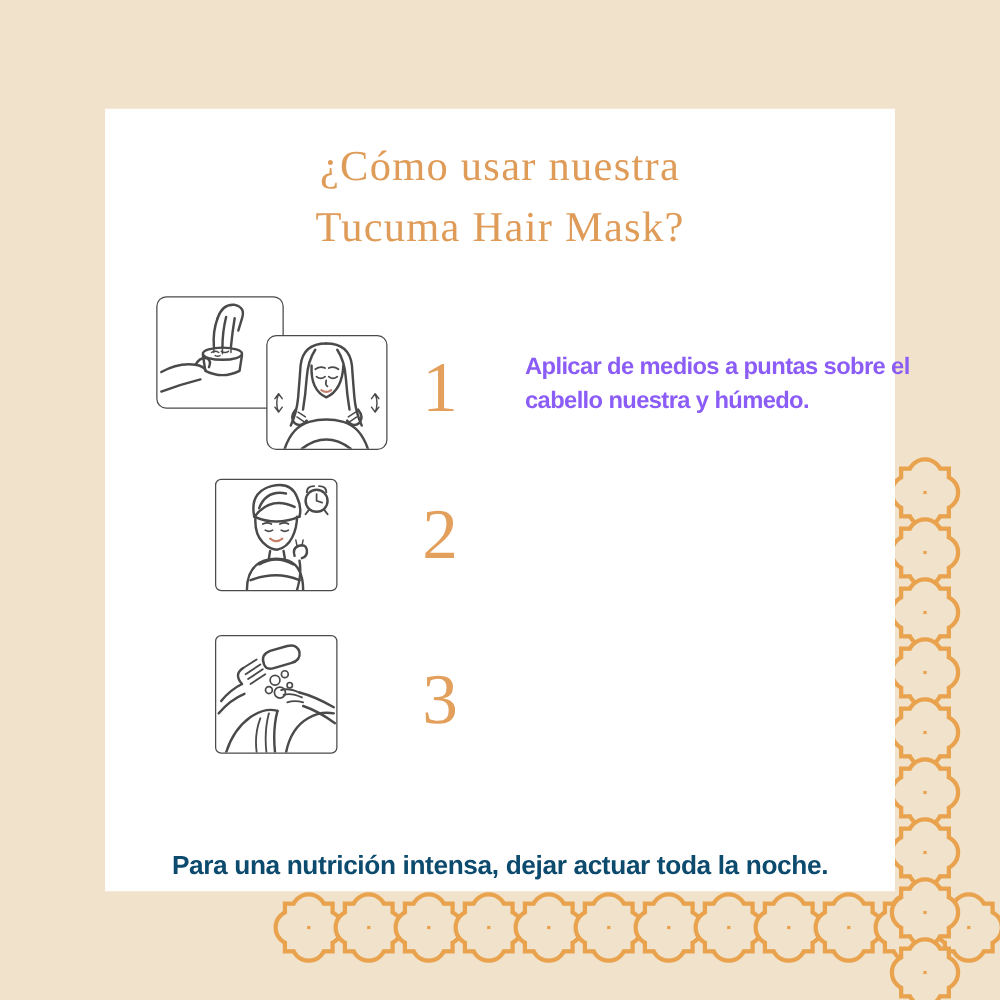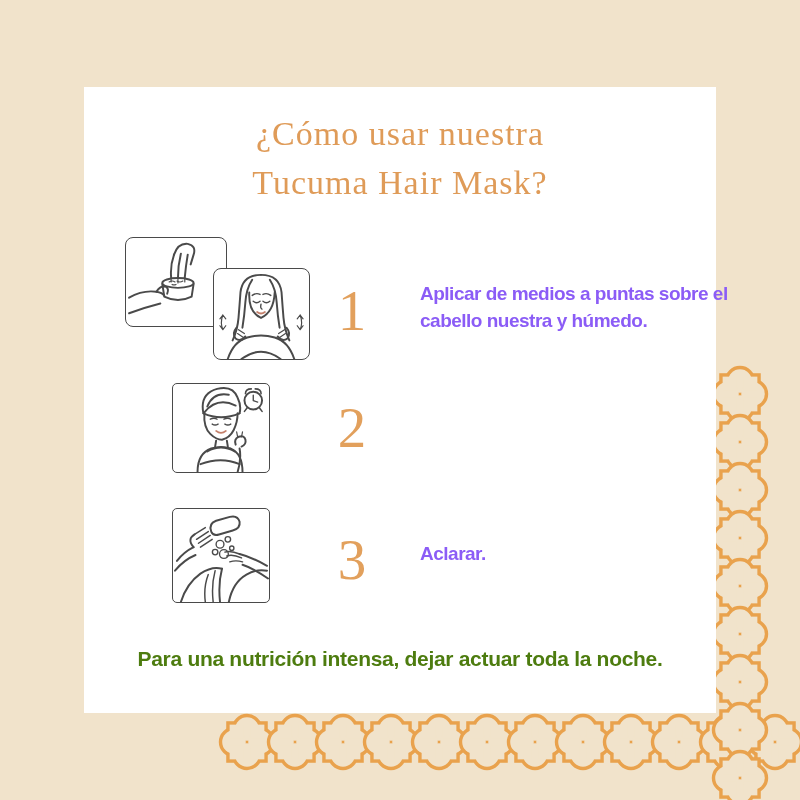--- a/index.html
+++ b/index.html
@@ -34,22 +34,22 @@
   }
   .n1{top:195px}.n2{top:312px}.n3{top:444px}
   .txt{
     position:absolute;left:304px;width:324px;
     font-size:19px;line-height:27px;font-weight:600;
     letter-spacing:-0.5px;color:#8b5cf6;margin-left:32px;
   }
   .t1{top:193px}.t2{top:326px}.t3{top:453px}
   .txt .line{display:block;white-space:nowrap;}
   .footer{
-    position:absolute;top:560px;left:0;width:100%;text-align:center;
-    font-size:21px;font-weight:700;letter-spacing:-0.3px;color:#4d7c0f;
+    position:absolute;top:594px;left:0;width:100%;text-align:center;
+    font-size:21px;font-weight:700;letter-spacing:-0.3px;color:#0c4a6e;
   }
 </style>
 </head>
 <body>
 
 <div class="stage">
 
   <svg class="pattern" viewBox="0 0 800 800" xmlns="http://www.w3.org/2000/svg">
     <defs>
       <g id="mshape">
@@ -192,19 +192,16 @@
     </div>
 
     <div class="num n1">1</div>
     <div class="num n2">2</div>
     <div class="num n3">3</div>
 
     <div class="txt t1">
       <span class="line">Aplicar de medios a puntas sobre el</span>
       <span class="line">cabello nuestra y húmedo.</span>
     </div>
-    <div class="txt t3">
-      <span class="line">Aclarar.</span>
-    </div>
 
     <div class="footer">Para una nutrición intensa, dejar actuar toda la noche.</div>
   </div>
 </div>
 
 </body></html>

